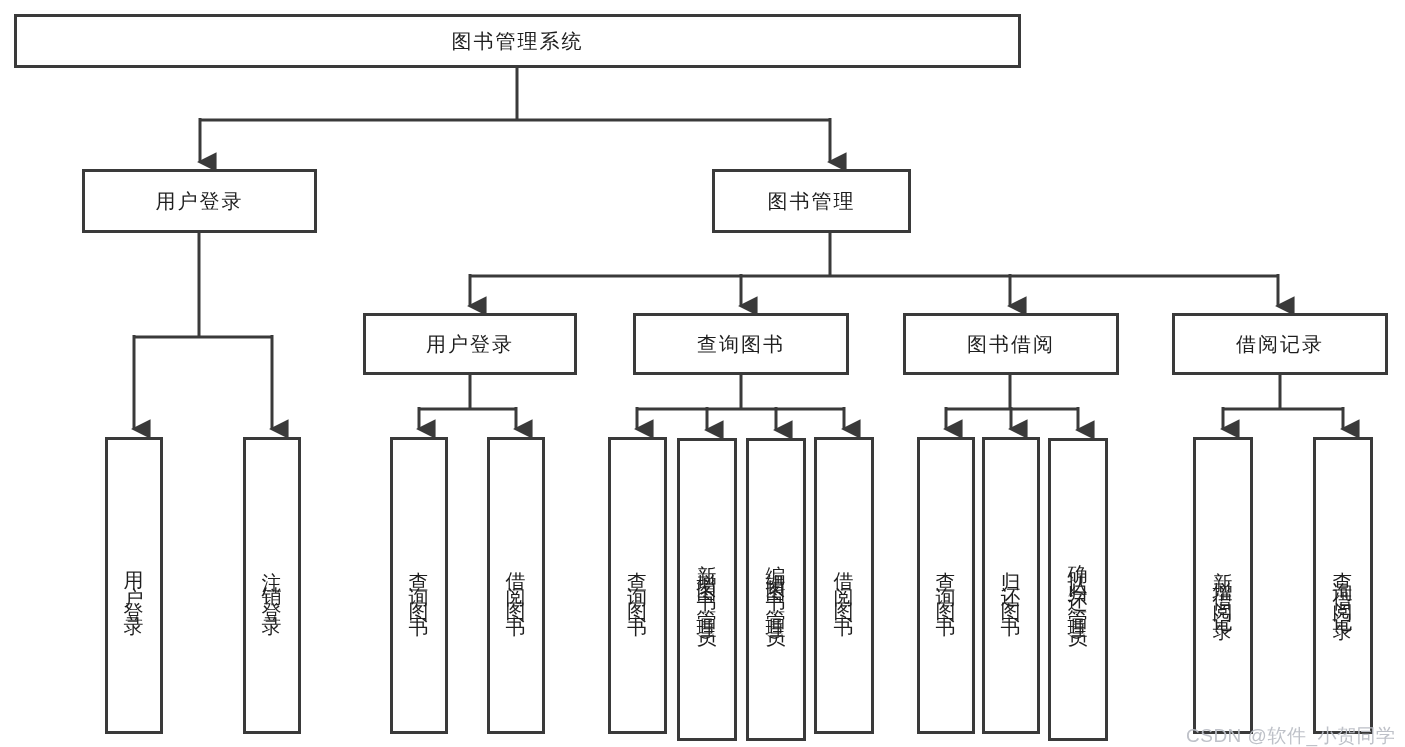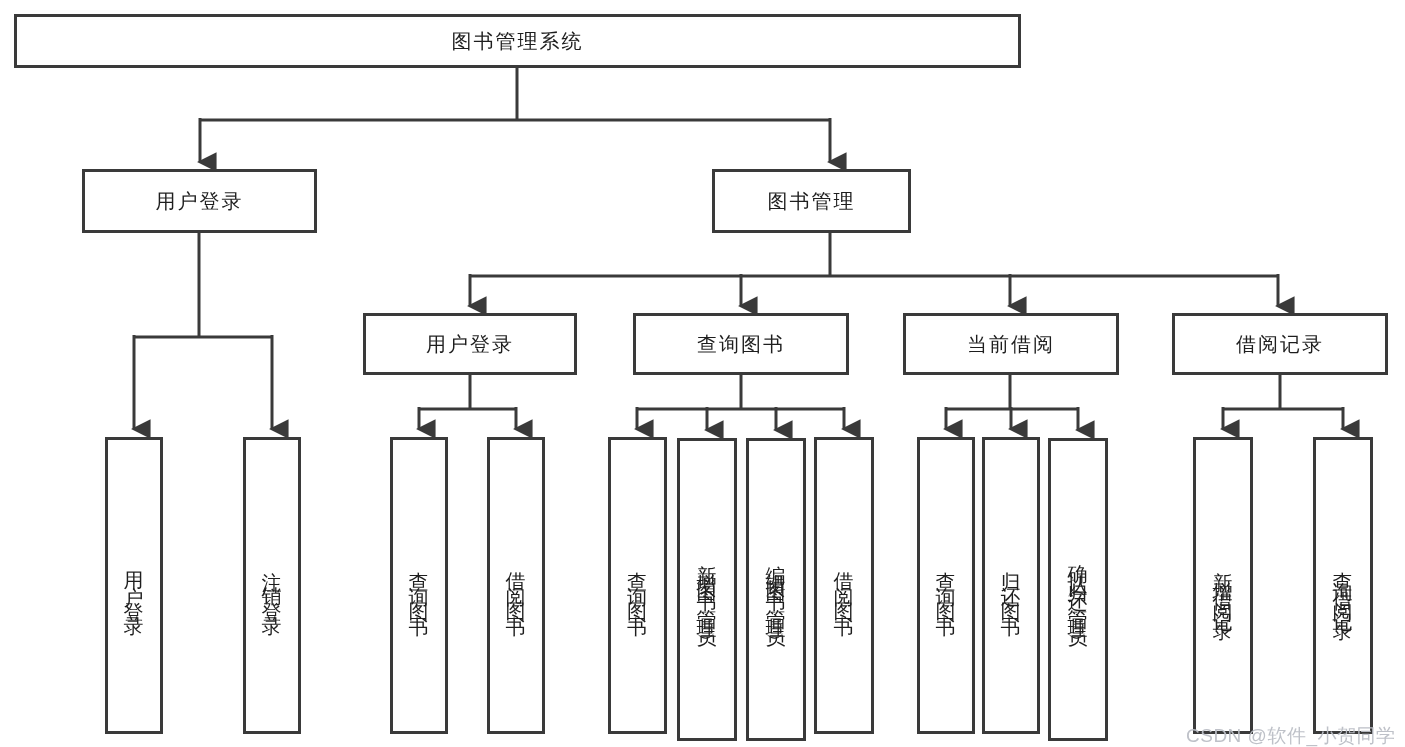--- a/index.html
+++ b/index.html
@@ -112,21 +112,21 @@
     </g>
   </svg>
 
   <div class="node" style="left:14px; top:14px; width:1007px; height:54px;">图书管理系统</div>
 
   <div class="node" style="left:82px; top:169px; width:235px; height:64px;">用户登录</div>
   <div class="node" style="left:712px; top:169px; width:199px; height:64px;">图书管理</div>
 
   <div class="node" style="left:363px; top:313px; width:214px; height:62px;">用户登录</div>
   <div class="node" style="left:633px; top:313px; width:216px; height:62px;">查询图书</div>
-  <div class="node" style="left:903px; top:313px; width:216px; height:62px;">当前借阅</div>
+  <div class="node" style="left:903px; top:313px; width:216px; height:62px;">图书借阅</div>
   <div class="node" style="left:1172px; top:313px; width:216px; height:62px;">借阅记录</div>
 
   <div class="vbox v-norm ls-short" style="left:105px; width:58px;">
     <span>用户登录</span>
   </div>
   <div class="vbox v-norm ls-short" style="left:243px; width:58px;">
     <span>注销登录</span>
   </div>
 
   <div class="vbox v-norm ls-short" style="left:390px; width:58px;">

